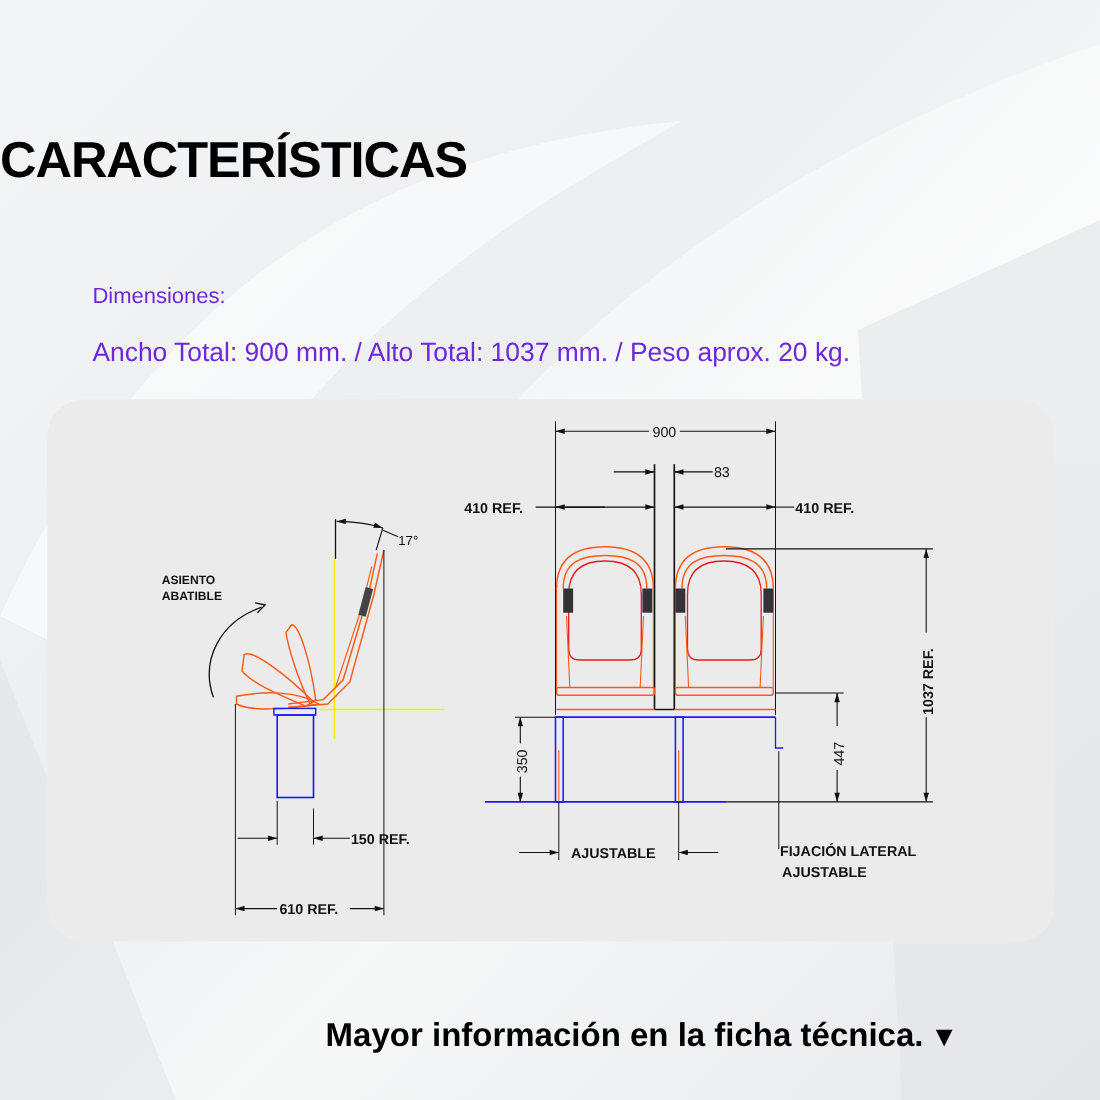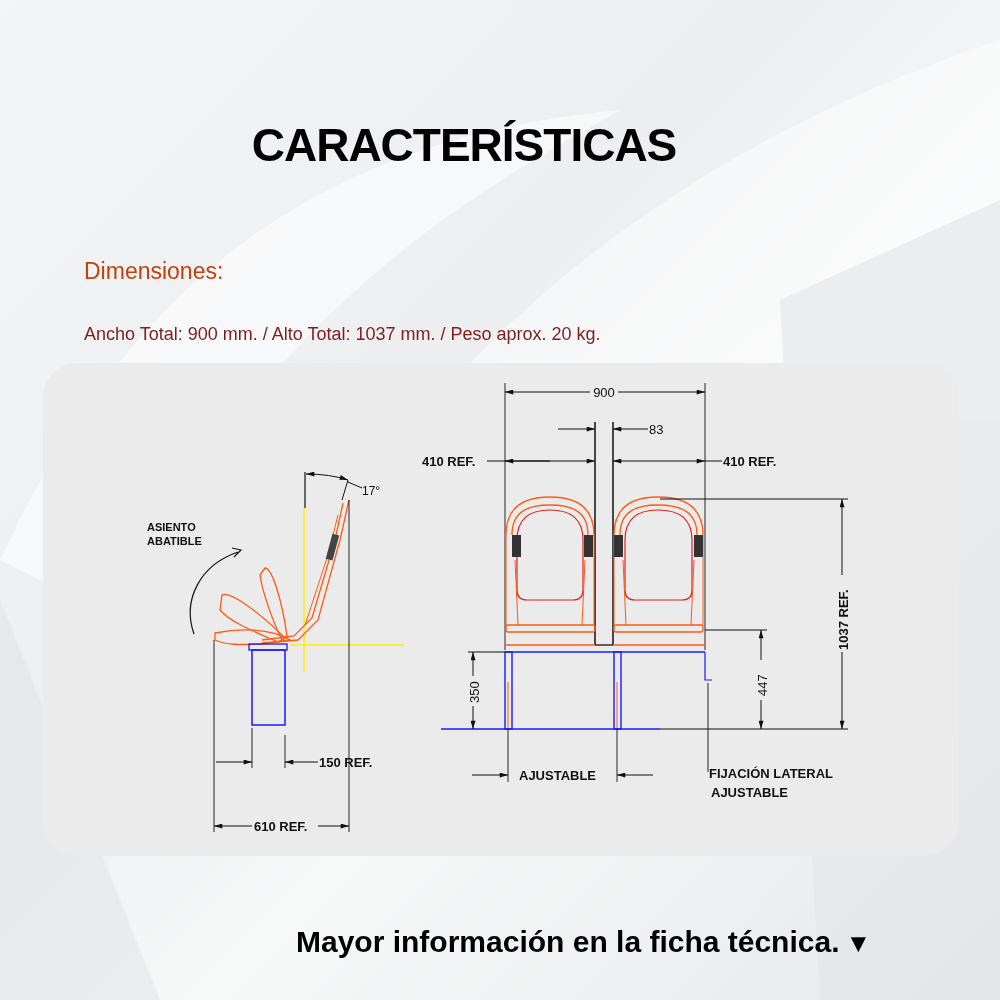--- a/index.html
+++ b/index.html
@@ -3,25 +3,25 @@
 <meta charset="utf-8">
 <style>
   html, body { margin:0; padding:0; }
   body {
     width:1000px; height:1000px; position:relative; overflow:hidden;
     background: linear-gradient(135deg, #f4f5f6 0%, #eceef0 40%, #f7f8f8 60%, #e6e8ea 100%);
     font-family: "Liberation Sans", sans-serif;
   }
   .bg-svg { position:absolute; left:0; top:0; }
   .title {
-    position:absolute; left:0; width:928px; top:118px; text-align:center;
+    position:absolute; left:0; width:928px; top:118px; text-align:left;
     font-size:46px; font-weight:bold; color:#000; letter-spacing:-1px;
   }
-  .subtitle { position:absolute; left:84px; top:258px; font-size:23px; color:#c2410c; }
-  .specs { position:absolute; left:84px; top:324px; font-size:18px; color:#7f1d1d; }
+  .subtitle { position:absolute; left:84px; top:258px; font-size:20px; color:#6d28d9; }
+  .specs { position:absolute; left:84px; top:307px; font-size:24px; color:#6d28d9; }
   .panel {
     position:absolute; left:43px; top:363px; width:916px; height:493px;
     background:#ebebeb; border-radius:34px;
   }
   .drawing { position:absolute; left:0; top:0; }
   .footer {
     position:absolute; left:296px; top:925px; font-size:30px; color:#000;font-weight:bold;
   }
   .footer .arrow { font-size:26px; margin-left:6px; }
   svg text { font-family: "Liberation Sans", sans-serif; }

